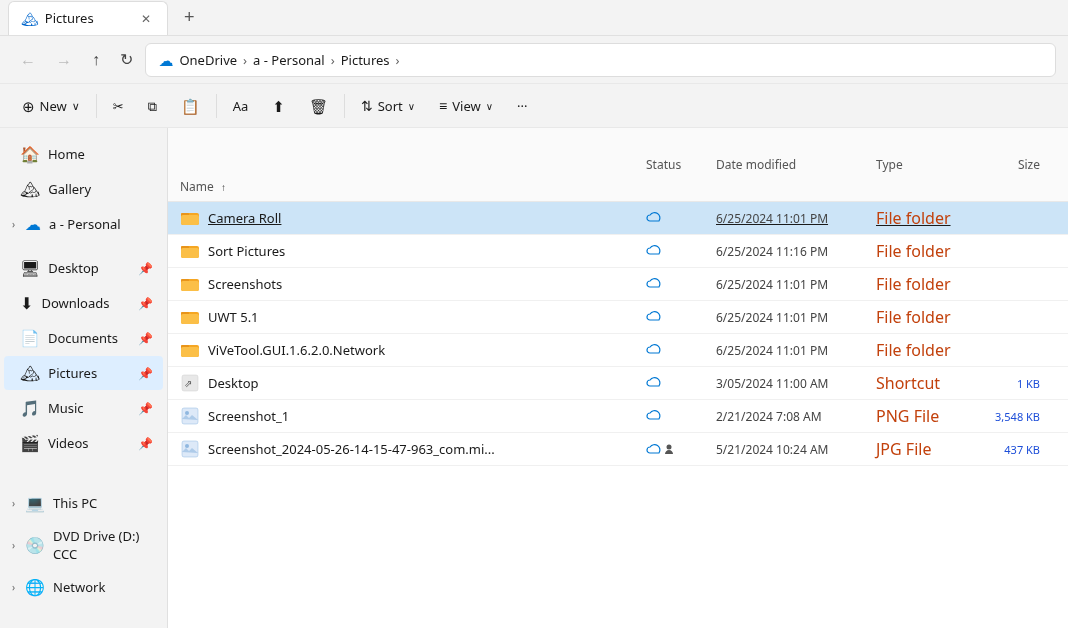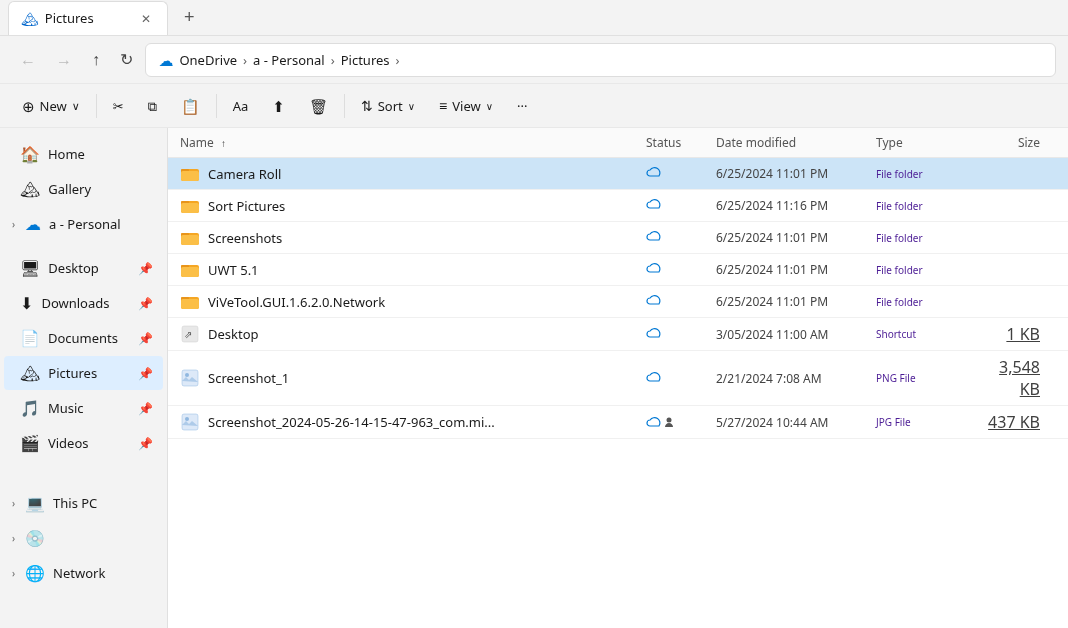--- a/index.html
+++ b/index.html
@@ -53,35 +53,35 @@
     }
     .sidebar-item.active { background: #ddeeff; }
     .sidebar-item .icon { font-size: 16px; flex-shrink: 0; }
     .sidebar-item .pin { margin-left: auto; color: #888; font-size: 12px; }
 
     
     .file-area { flex: 1; background: white; overflow-y: auto; }
     .file-header {
       display: flex; align-items: center; padding: 6px 12px; border-bottom: 1px solid #e8e8e8; font-size: 12px; color: #555; background: #fafafa; position: sticky; top: 0; z-index: 1;
     }
-    .col-name { flex: 1; min-width: 0; padding-right: 8px; }
+    .col-name { flex: 1; min-width: 0; padding-right: 8px; margin-top: 44px; }
     .col-status { width: 70px; }
     .col-date { width: 160px; }
     .col-type { width: 100px; }
     .col-size { width: 80px; text-align: right; padding-right: 16px; }
     .file-row {
       display: flex; align-items: center; padding: 5px 12px; cursor: pointer; border-bottom: 1px solid #f0f0f0; min-height: 32px;
     }
-    .file-row.selected { background: #cce4f7; }
+    .file-row.selected { background: #cce4f7; text-decoration: underline; }
     .file-icon { width: 20px; height: 20px; margin-right: 8px; flex-shrink: 0; }
     .file-name { flex: 1; min-width: 0; overflow: hidden; text-overflow: ellipsis; white-space: nowrap; font-size: 13px; }
     .file-status { width: 70px; font-size: 12px; color: #0078d4; }
     .file-date { width: 160px; font-size: 12px; color: #444; }
-    .file-type { width: 100px; font-size: 10px; color: #4c1d95; }
-    .file-size { width: 80px; font-size: 16px; color: #404040; text-align: right; padding-right: 16px; text-decoration: underline; }
+    .file-type { width: 100px; font-size: 16px; color: #c2410c; }
+    .file-size { width: 80px; font-size: 11px; color: #1d4ed8; text-align: right; padding-right: 16px; }
 
     .header-sort-arrow { margin-left: 4px; color: #333; font-size: 10px; }
   </style>
 </head>
 <body>
 
 <div class="title-bar">
   <div class="tab">
     <span class="tab-icon">🏔</span>
     <span>Pictures</span>
@@ -197,20 +197,21 @@
     </div>
     <div style="height:24px;"></div>
     <div class="sidebar-item" style="padding-left:8px;">
       <span style="font-size:10px; color:#666; margin-right:2px;">›</span>
       <span class="icon">💻</span>
       <span>This PC</span>
     </div>
     <div class="sidebar-item" style="padding-left:8px;">
       <span style="font-size:10px; color:#666; margin-right:2px;">›</span>
       <span class="icon">💿</span>
+      <span>DVD Drive (D:) CCC</span>
     </div>
     <div class="sidebar-item" style="padding-left:8px;">
       <span style="font-size:10px; color:#666; margin-right:2px;">›</span>
       <span class="icon">🌐</span>
       <span>Network</span>
     </div>
   </div>
 
   <div class="file-area">
 
@@ -360,19 +361,19 @@
       <span class="file-name">Screenshot_2024-05-26-14-15-47-963_com.mi...</span>
       <div class="file-status col-status" style="display:flex; align-items:center; gap:2px;">
         <svg width="16" height="12" viewBox="0 0 16 12">
           <path d="M13 10H4a3 3 0 110-6h.1A4 4 0 1113 10z" fill="none" stroke="#0078d4" stroke-width="1.2"></path>
         </svg>
         <svg width="10" height="12" viewBox="0 0 10 12">
           <circle cx="5" cy="4" r="2.5" fill="#555"></circle>
           <path d="M1 11c0-2.2 1.8-4 4-4s4 1.8 4 4" fill="#555"></path>
         </svg>
       </div>
-      <div class="file-date col-date">5/27/2024 10:44 AM</div>
+      <div class="file-date col-date">5/21/2024 10:24 AM</div>
       <div class="file-type col-type">JPG File</div>
       <div class="file-size col-size">437 KB</div>
     </div>
 
   </div>
 </div>
 
 </body></html>

